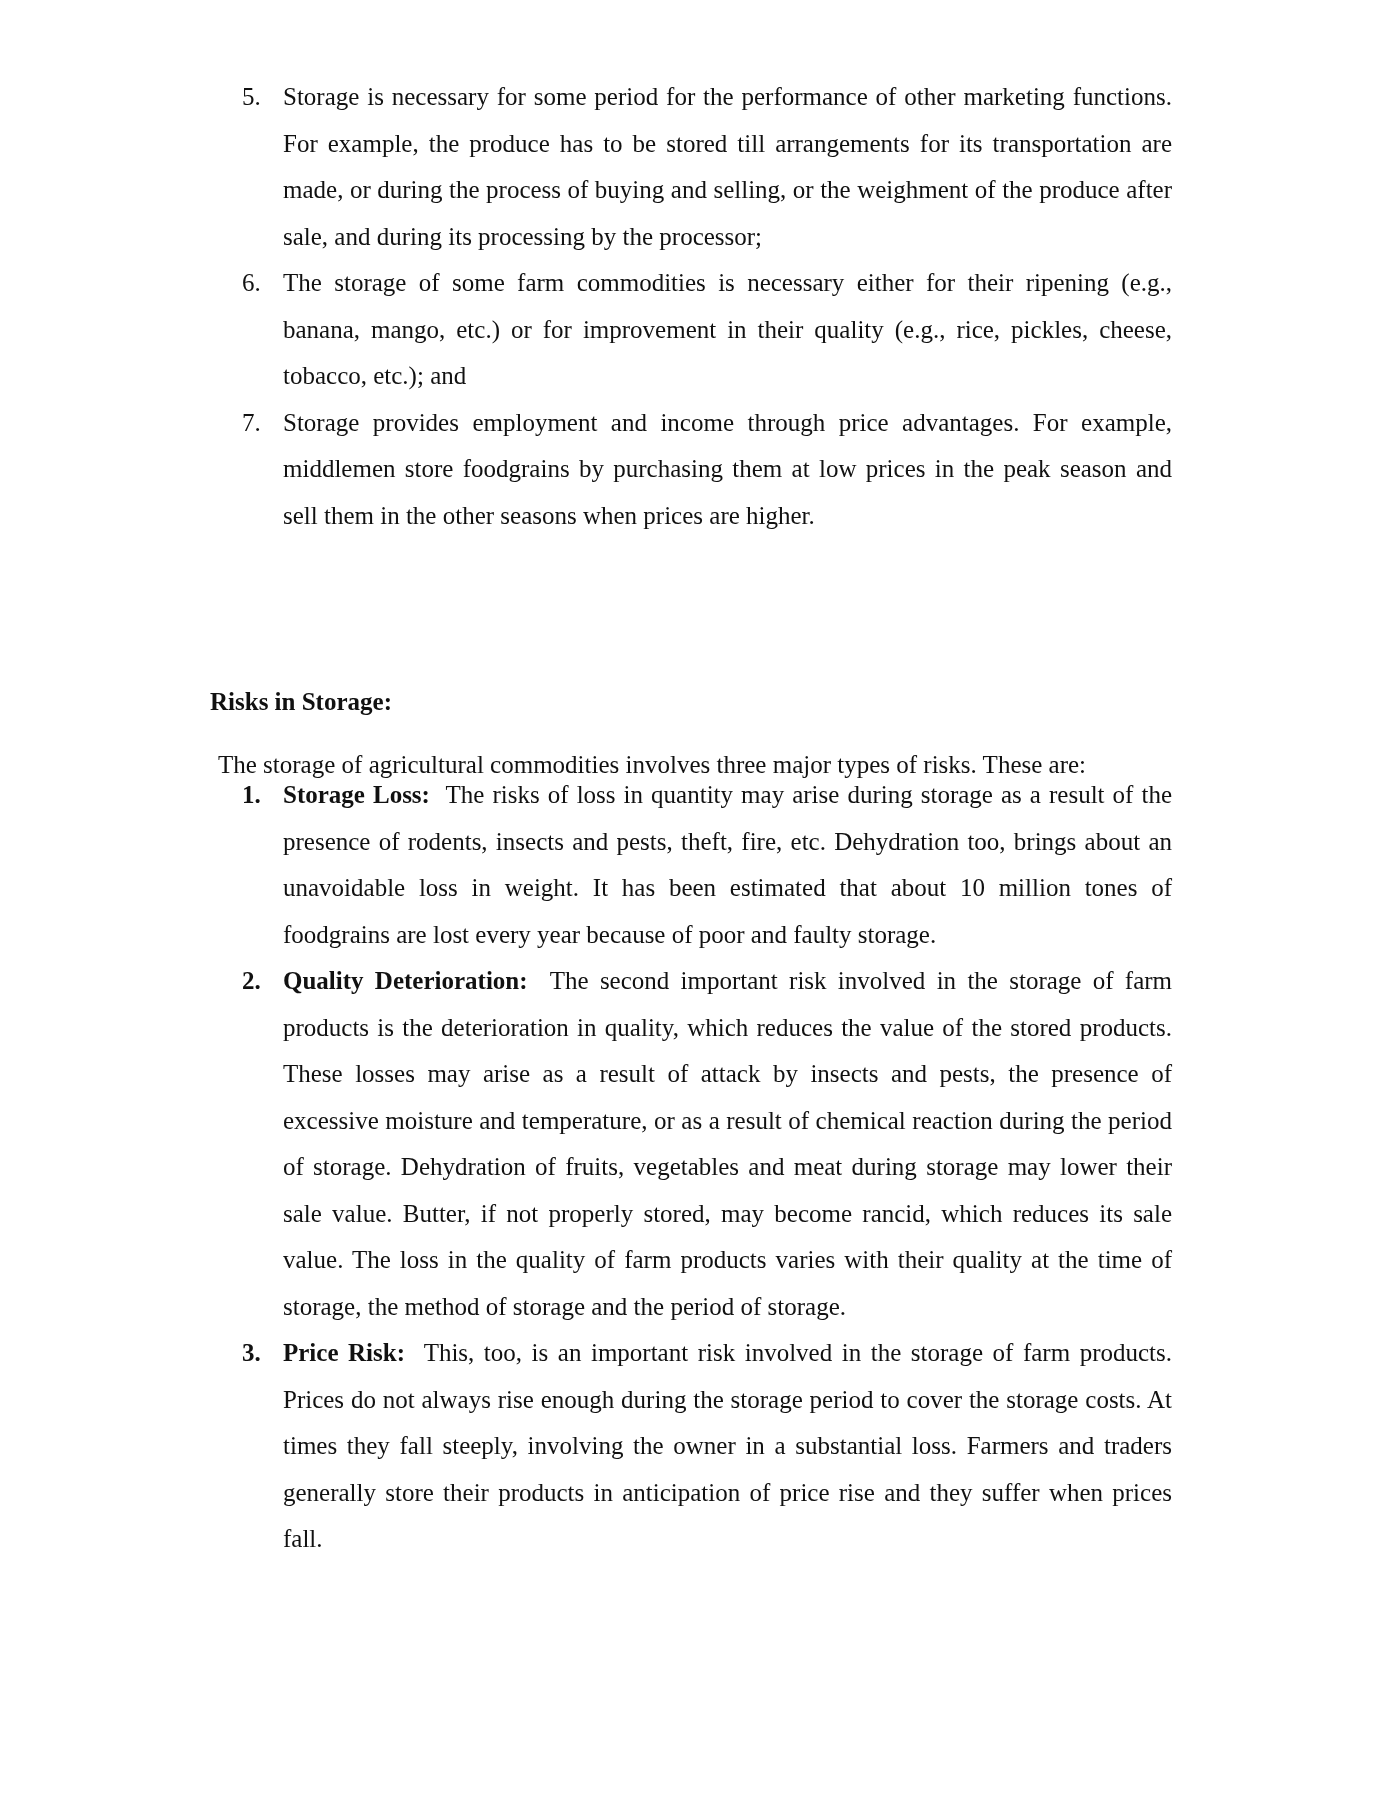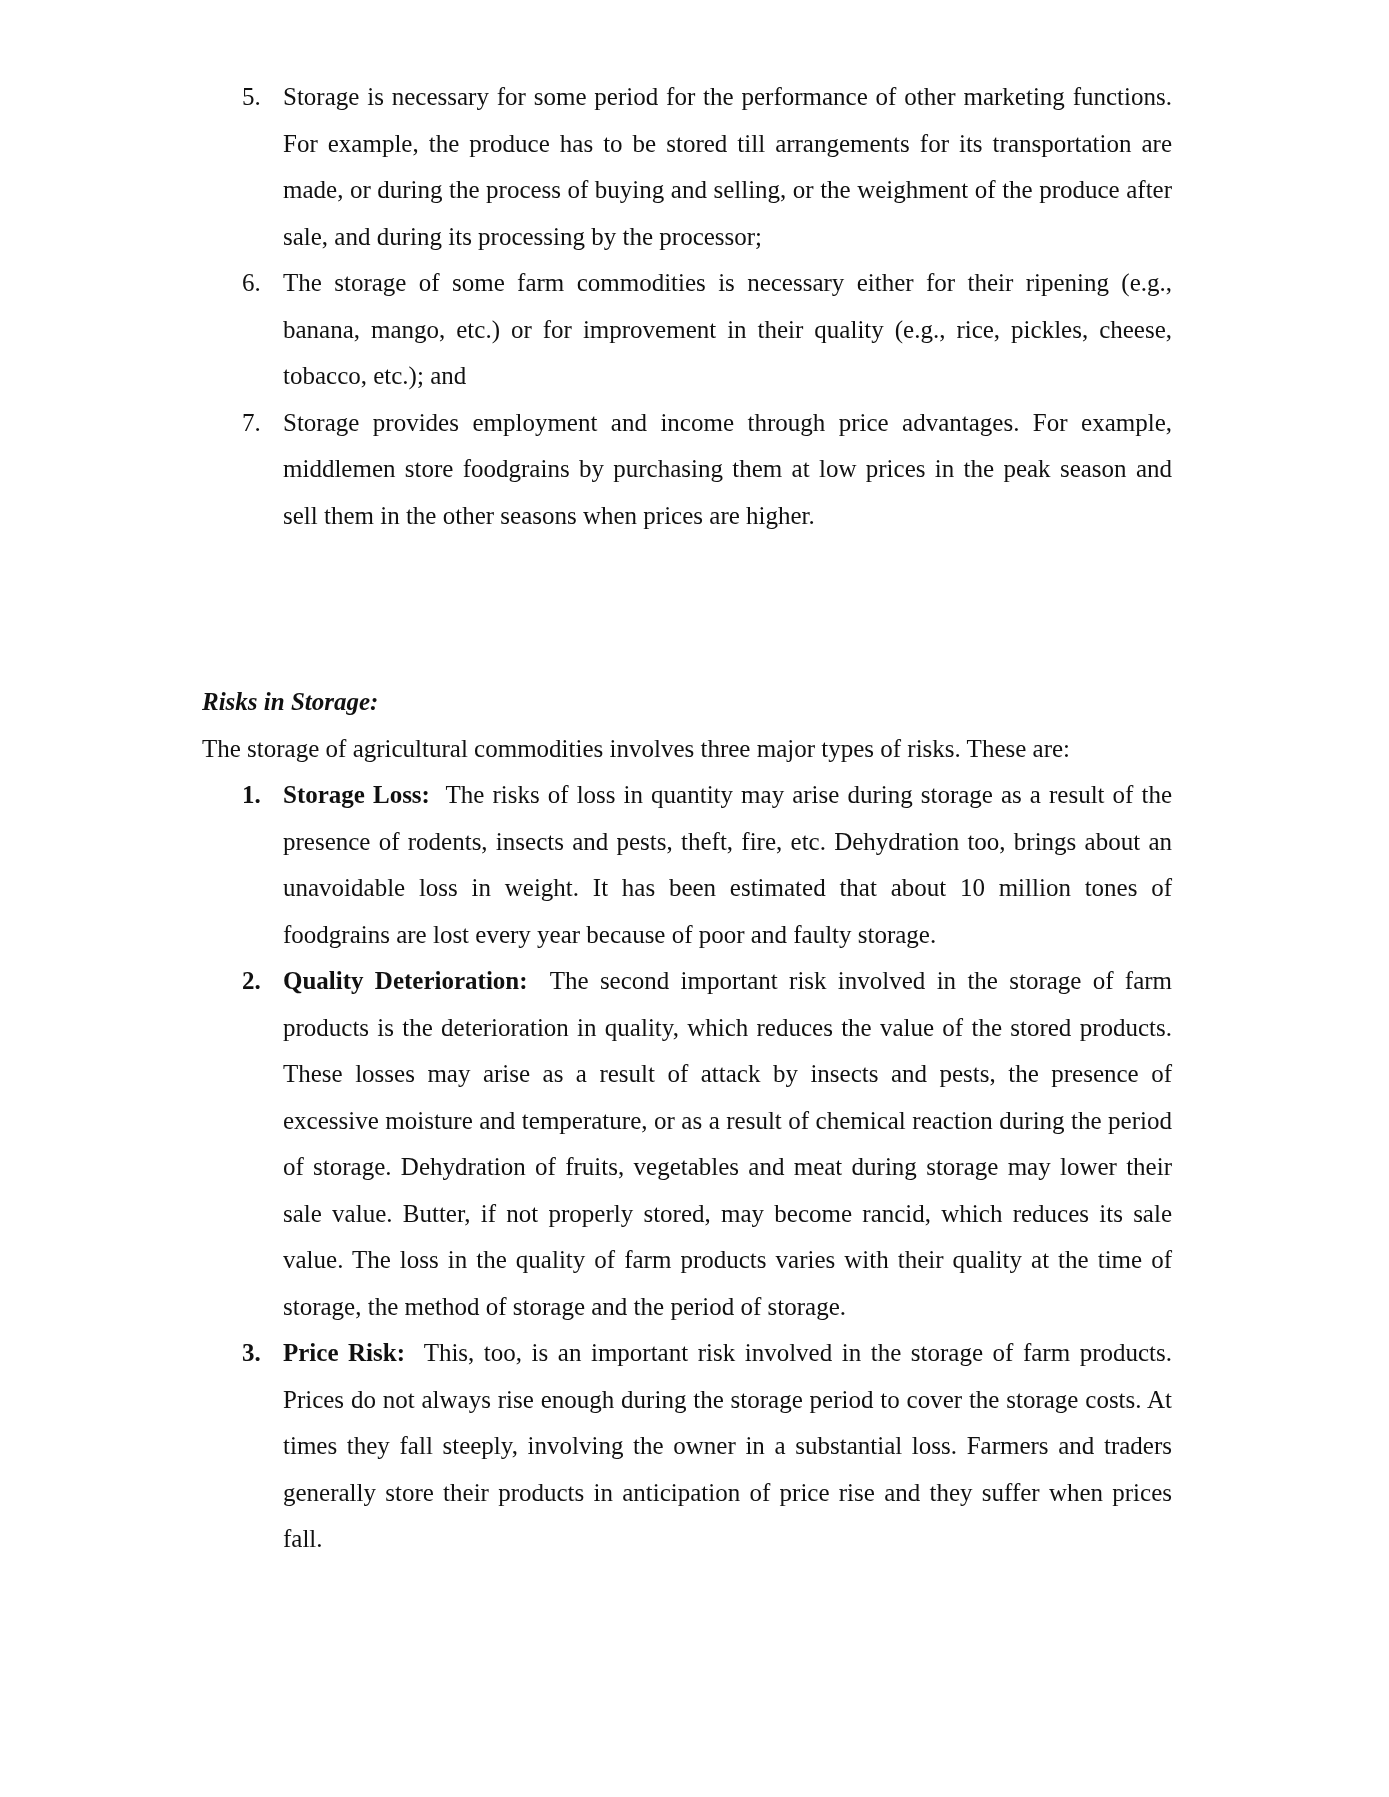--- a/index.html
+++ b/index.html
@@ -4,22 +4,22 @@
 <style>
   html, body { margin: 0; padding: 0; background: #ffffff; }
   body { width: 1389px; height: 1797px; position: relative; overflow: hidden;
          font-family: "Liberation Serif", "DejaVu Serif", serif; color: #111111; }
   .page { position: absolute; left: 0; top: 0; width: 1389px; height: 1797px; }
   .line-h { line-height: 46.5px; font-size: 25px; }
   ol.items { position: absolute; left: 242px; width: 930px; margin: 0; padding: 0; list-style: none; }
   ol.items li { position: relative; padding-left: 41px; text-align: justify; }
   ol.items li .num { position: absolute; left: 0; top: 0; }
   #list-top { top: 74px; }
-  #risks-heading { position: absolute; left: 202px; top: 679px; font-weight: bold; margin: 0; font-size: 25px; line-height: 46.5px; font-style: italic; }
-  #risks-intro { position: absolute; left: 202px; top: 725.5px; margin: 0; font-size: 25px; line-height: 46.5px; }
+  #risks-heading { position: absolute; left: 210px; top: 679px; font-weight: bold; margin: 0; font-size: 25px; line-height: 46.5px; }
+  #risks-intro { position: absolute; left: 202px; top: 725.5px; margin: 16px; font-size: 25px; line-height: 46.5px; }
   #list-risks { top: 772px; }
   #list-risks .num { font-weight: bold; }
   .term { font-weight: bold; }
 </style>
 </head>
 <body>
 
 <div class="page">
 
   <ol class="items line-h" id="list-top">

